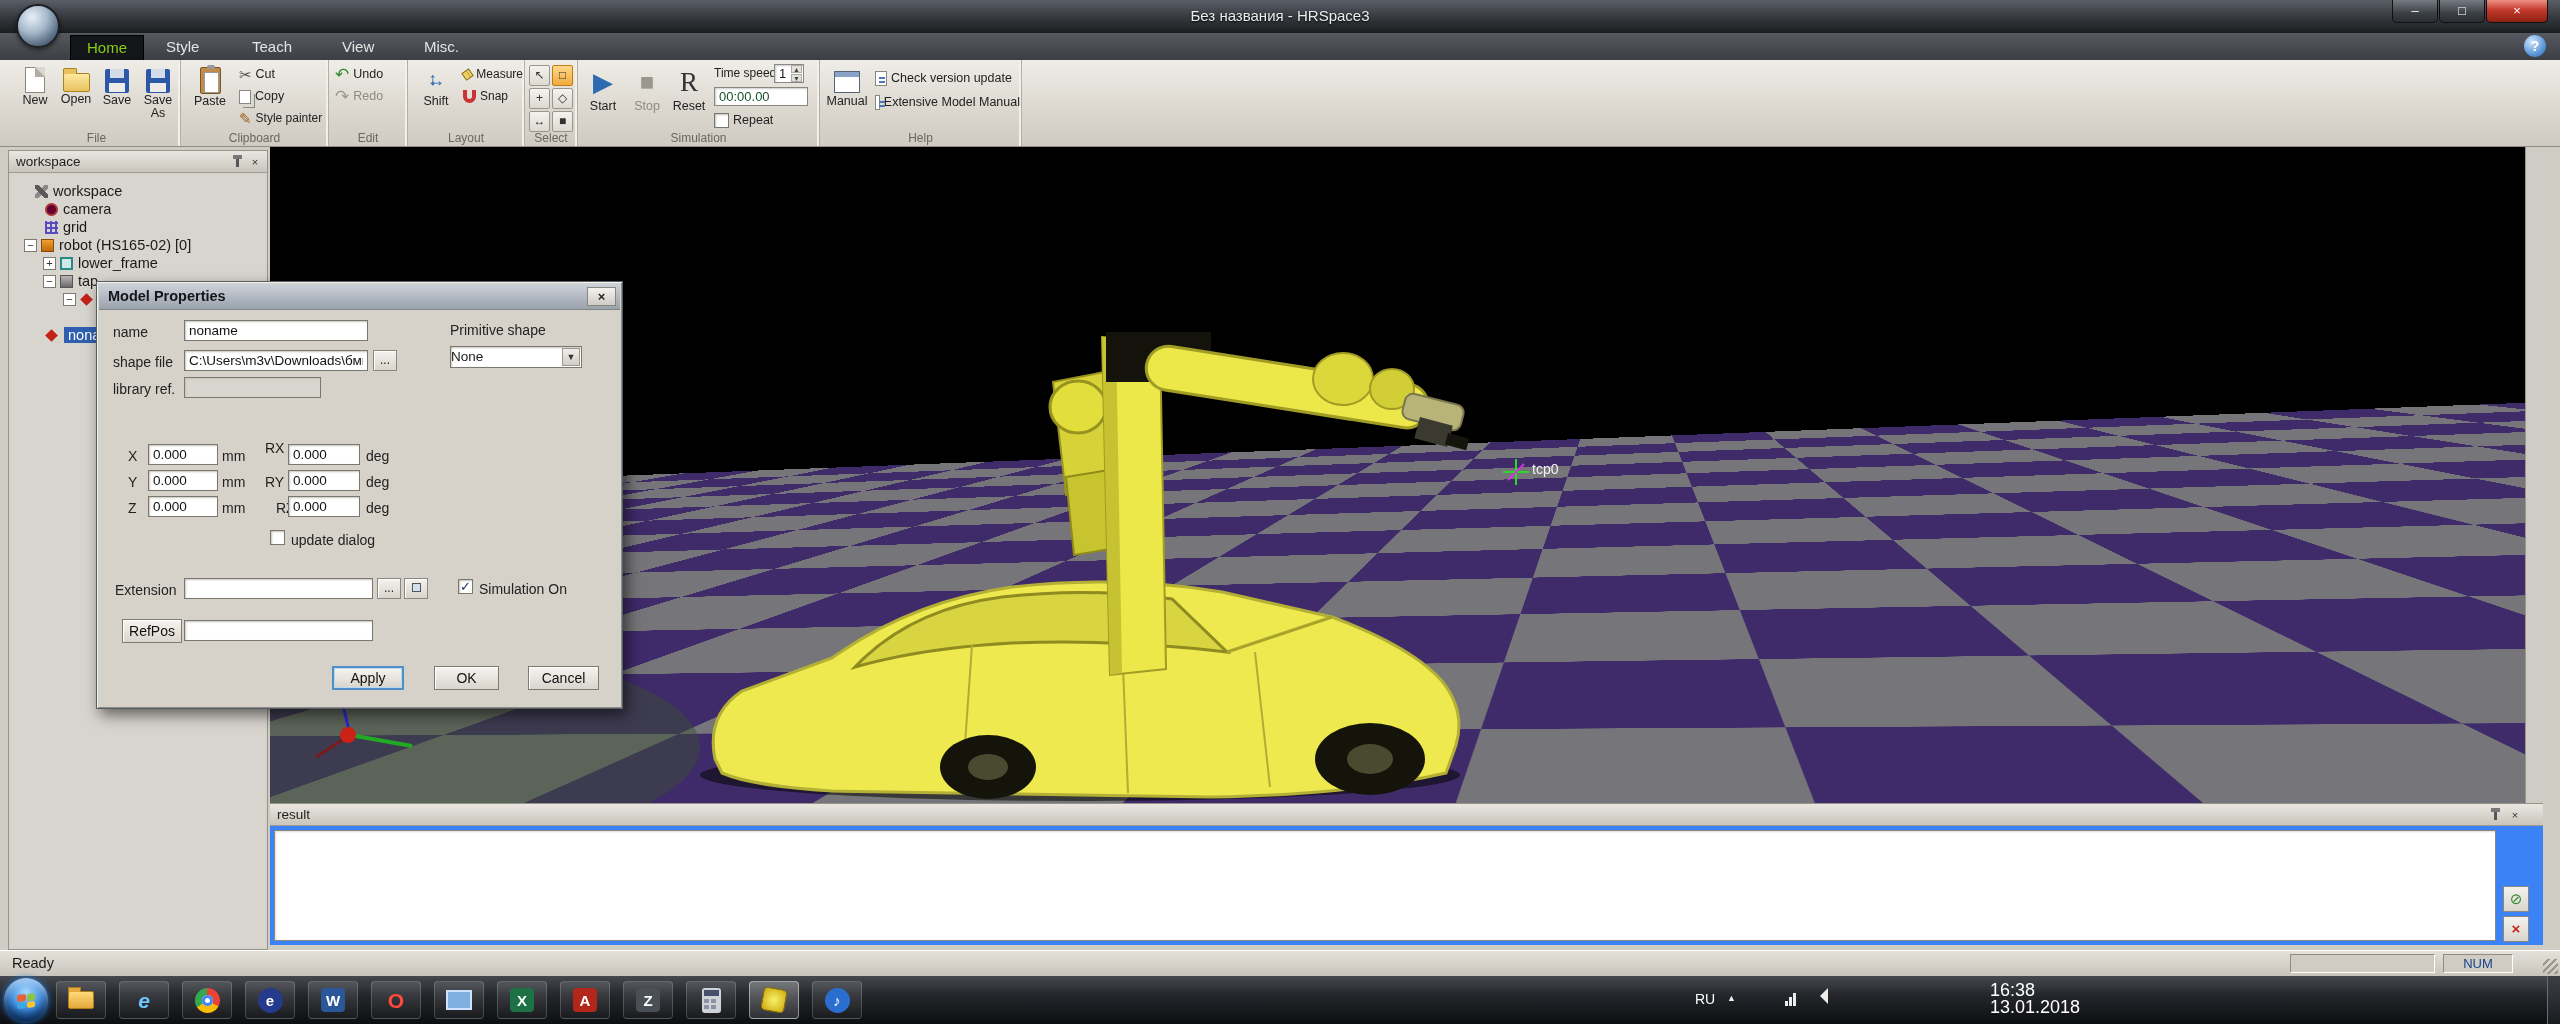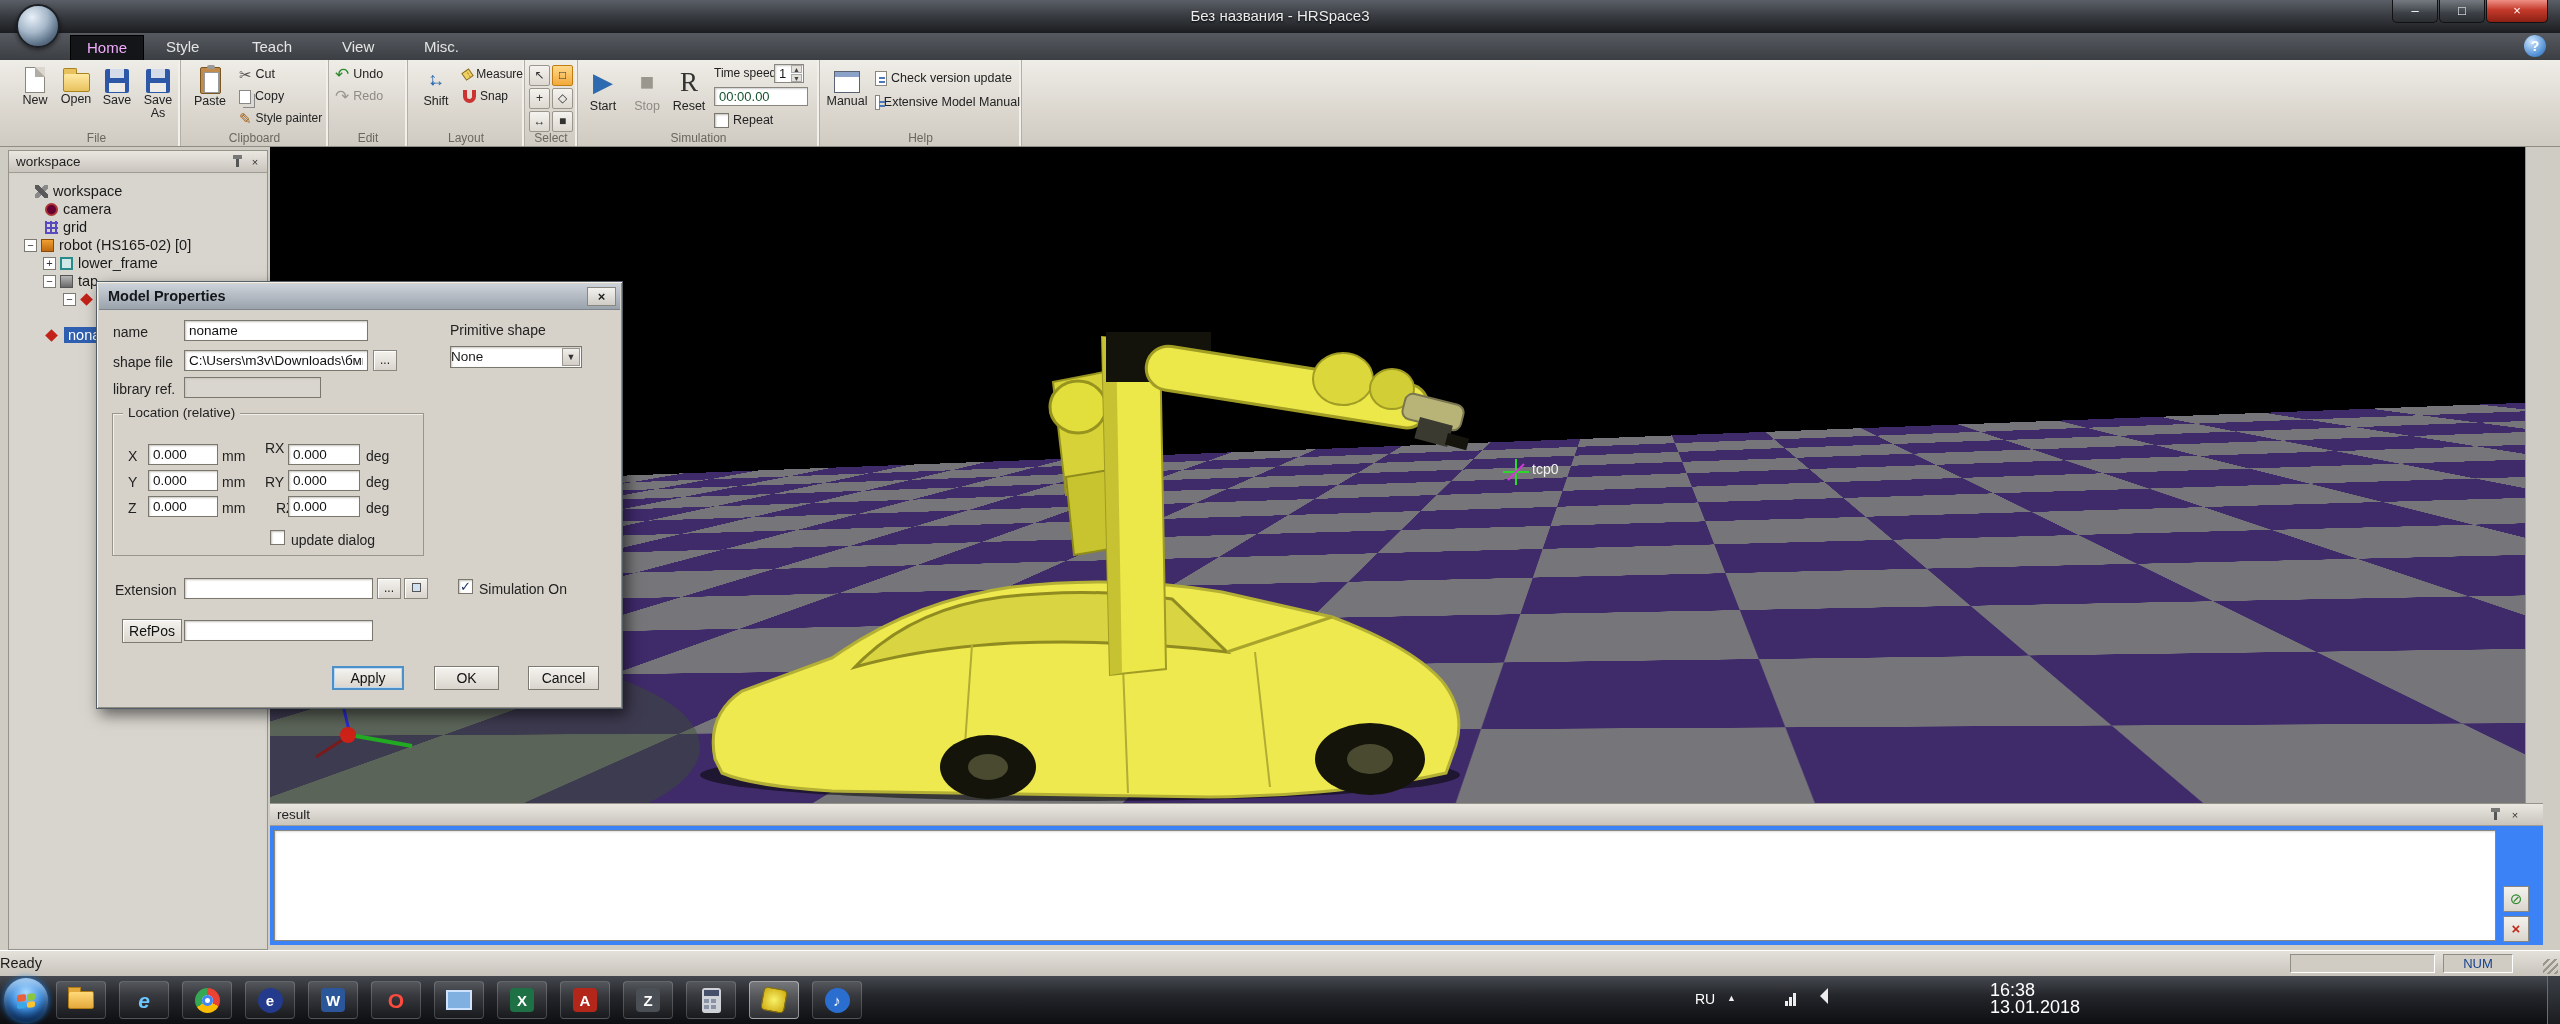--- a/index.html
+++ b/index.html
@@ -19,21 +19,21 @@
   .win-btn.close{width:62px;background:linear-gradient(#ef9086,#c43a2b 45%,#8c2013);}
   .app-orb{position:absolute;left:16px;top:4px;width:44px;height:44px;border-radius:50%;z-index:30;
            background:radial-gradient(circle at 35% 28%,#e8f0f8,#a6b8ca 40%,#5d7288 70%,#2c3a49);
            border:2px solid #1c1f24;box-shadow:0 2px 4px rgba(0,0,0,.5);}
 
   
   .tabrow{position:absolute;left:0;top:33px;width:2560px;height:27px;
           background:linear-gradient(#56595f,#3b3e43);}
   .tab{position:absolute;top:2px;height:25px;padding:0 16px;line-height:24px;
        font-size:15px;color:#e4e4e4;}
-  .tab.active{background:#141518;color:#f0abfc;border:1px solid #000;border-bottom:none;}
+  .tab.active{background:#141518;color:#84cc16;border:1px solid #000;border-bottom:none;}
   .helpbtn{position:absolute;right:14px;top:2px;width:22px;height:22px;border-radius:50%;
            background:radial-gradient(circle at 35% 30%,#cfe6ff,#5593d6 65%,#2a5d9e);
            color:#fff;font-size:14px;font-weight:bold;text-align:center;line-height:22px;}
 
   
   .ribbon{position:absolute;left:0;top:60px;width:2560px;height:87px;
           background:linear-gradient(#efede7,#dbd7cf 60%,#cfcbc3);border-bottom:1px solid #8f8c84;}
   .rgroup{position:absolute;top:0;height:86px;border-right:1px solid #b3afa7;
           box-shadow:inset -2px 0 0 #f2f0ea;}
   .glabel{position:absolute;bottom:1px;left:0;right:0;text-align:center;font-size:12px;color:#6b675f;}
@@ -479,23 +479,20 @@
 
     <span class="dlbl" style="left:16px;top:99px">library ref.</span>
     <div class="tf dimmed" style="left:87px;top:95px;width:137px"></div>
 
     <span class="dlbl" style="left:353px;top:40px">Primitive shape</span>
     <div class="dd" style="left:353px;top:64px;width:132px">
       <span>None</span>
       <span class="ddb">▼</span>
     </div>
 
-    <div class="grp" style="left:15px;top:131px;width:312px;height:143px">
-      <span class="grp-leg">Location (relative)</span>
-    </div>
 
     <span class="dlbl" style="left:31px;top:166px">X</span>
     <input class="tf nf" style="left: 51px; top: 162px; width: 70px;" readonly="" value="0.000">
     <span class="dlbl" style="left:125px;top:166px">mm</span>
     <span class="dlbl" style="left:168px;top:158px">RX</span>
     <input class="tf nf" style="left: 191px; top: 162px; width: 72px;" readonly="" value="0.000">
     <span class="dlbl" style="left:269px;top:166px">deg</span>
 
     <span class="dlbl" style="left:31px;top:192px">Y</span>
     <input class="tf nf" style="left: 51px; top: 188px; width: 70px;" readonly="" value="0.000">
@@ -535,21 +532,21 @@
       <span>result</span>
       <span class="phbtn" style="right:40px"><span class="pinico"></span></span>
       <span class="phbtn" style="right:20px">×</span>
     </div>
     <div class="rcontent"></div>
     <div class="rbtn" style="right:14px;top:82px;color:#2d8a2d">⊘</div>
     <div class="rbtn" style="right:14px;top:112px;color:#c02818;font-weight:bold">×</div>
   </div>
 
   <div class="statusbar">
-    <span style="position:absolute;left:0;top:4px">Ready</span>
+    <span style="position:absolute;left:12px;top:4px">Ready</span>
     <div class="sunk" style="left:2290px;width:145px"></div>
     <div class="sunk" style="left:2443px;width:70px;color:#16418c">NUM</div>
     <div class="grip"></div>
   </div>
 
   <div class="taskbar">
     <div class="orb">
       <div class="orb-flag">
         <i style="background:#e8613a"></i>
           <i style="background:#8cc63f"></i>

